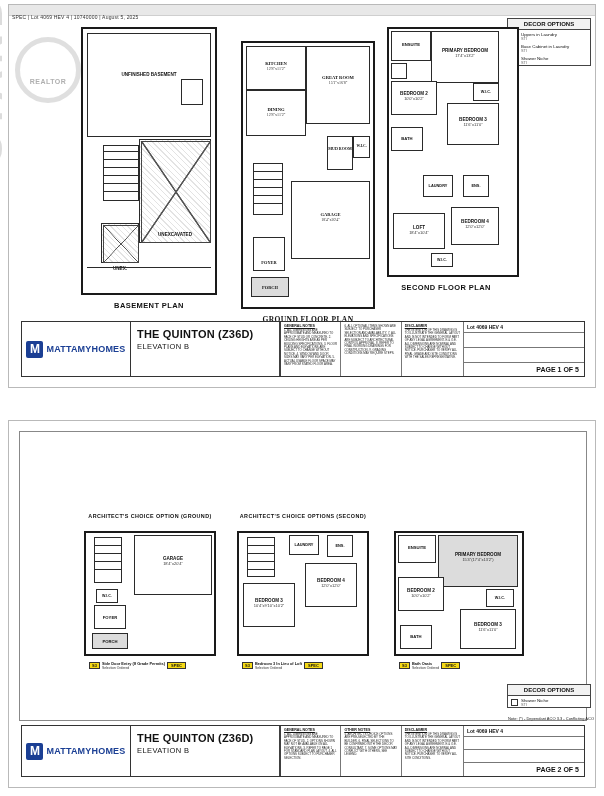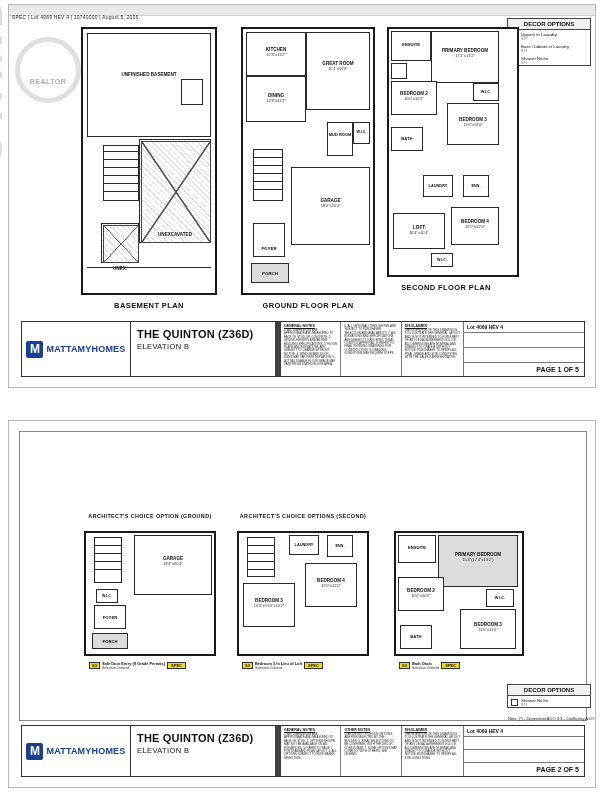--- a/index.html
+++ b/index.html
@@ -45,21 +45,21 @@
   .decor .cb{width:5px;height:5px;border:1px solid #333;flex:none;margin-top:1px;}
   .decor .tx{font-size:4.4px;line-height:5px;}
   .decor .tx i{display:block;font-style:normal;color:#666;font-size:3.8px;}
 
   
   .titleblock{position:absolute;border:1px solid #333;box-sizing:border-box;display:flex;background:#fff;}
   .tb-logo{width:108px;border-right:1px solid #333;display:flex;align-items:center;justify-content:center;}
   .logo-badge{display:flex;align-items:center;gap:3px;}
   .logo-m{width:17px;height:17px;background:#1b3f94;border-radius:2px;display:flex;align-items:center;justify-content:center;color:#fff;font-size:12px;font-weight:bold;line-height:1;}
   .logo-txt{font-size:9px;font-weight:bold;color:#1b3f94;letter-spacing:.2px;}
-  .tb-name{width:150px;border-right:6px solid #404040;padding:6px 6px;box-sizing:border-box;}
+  .tb-name{width:150px;border-right:2px solid #404040;padding:6px 6px;box-sizing:border-box;}
   .tb-name .t1{font-size:11px;font-weight:bold;letter-spacing:.2px;}
   .tb-name .t2{font-size:7.5px;letter-spacing:.4px;margin-top:2px;}
   .tb-notes{flex:1;display:flex;}
   .tb-col{border-right:1px solid #777;padding:2px 3px;box-sizing:border-box;overflow:hidden;}
   .tb-col h5{margin:0 0 1px 0;font-size:3.6px;font-weight:bold;text-decoration:underline;}
   .tb-col p{margin:0;font-size:2.9px;line-height:3.4px;color:#222;}
   .tb-right{width:120px;display:flex;flex-direction:column;}
   .tb-right .lotrow{border-bottom:1px solid #777;font-size:5px;padding:2px 3px;font-weight:bold;}
   .tb-right .blank{border-bottom:1px solid #777;flex:1;font-size:3.4px;color:#555;padding:1px 3px;}
   .tb-right .pg{font-size:7px;font-weight:bold;text-align:right;padding:3px 5px;}
@@ -136,21 +136,21 @@
         <span>UNEX.</span>
       </div>
     </div>
     <div class="xbox" style="left:22px;top:198px;width:34px;height:36px;"></div>
 
     <div class="rm" style="left:100px;top:52px;width:22px;height:26px;"></div>
     <div class="thin" style="left:6px;top:240px;width:124px;height:1px;"></div>
     <div class="caption" style="left:-8px;top:274px;width:152px;">BASEMENT PLAN</div>
   </div>
 
-  <div class="plan" style="left:232px;top:22px;width:134px;height:268px;">
+  <div class="plan" style="left:232px;top:36px;width:134px;height:268px;font-family:Liberation Serif, serif;">
     <div class="walls"></div>
 
     <div class="rm" style="left:5px;top:5px;width:60px;height:44px;">
       <div class="lbl" style="top:14px;">
         <span>KITCHEN</span>
         <span class="dim">12'8"x11'2"</span>
       </div>
     </div>
 
     <div class="rm" style="left:65px;top:5px;width:64px;height:78px;">

